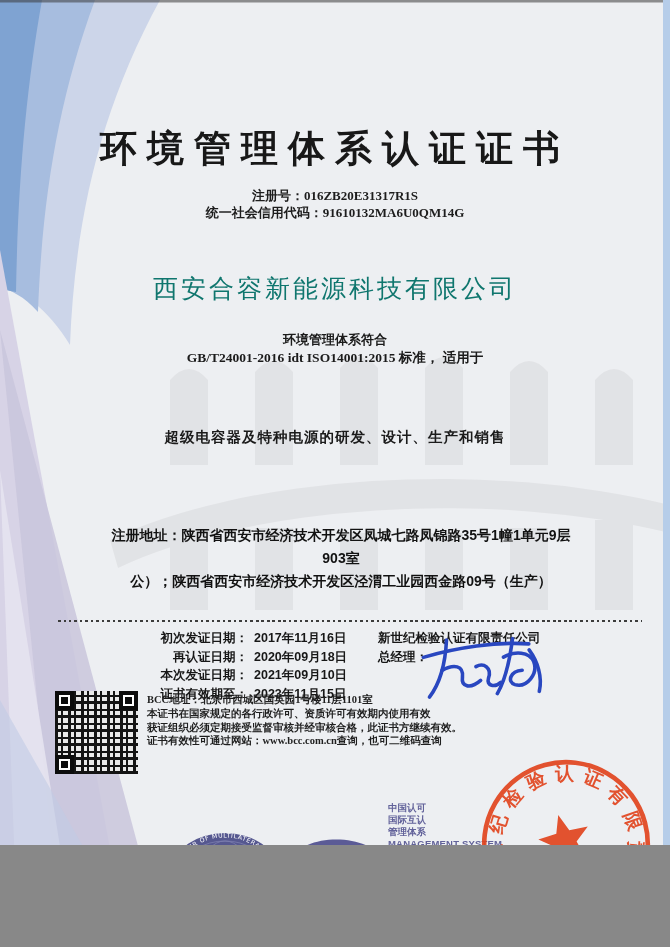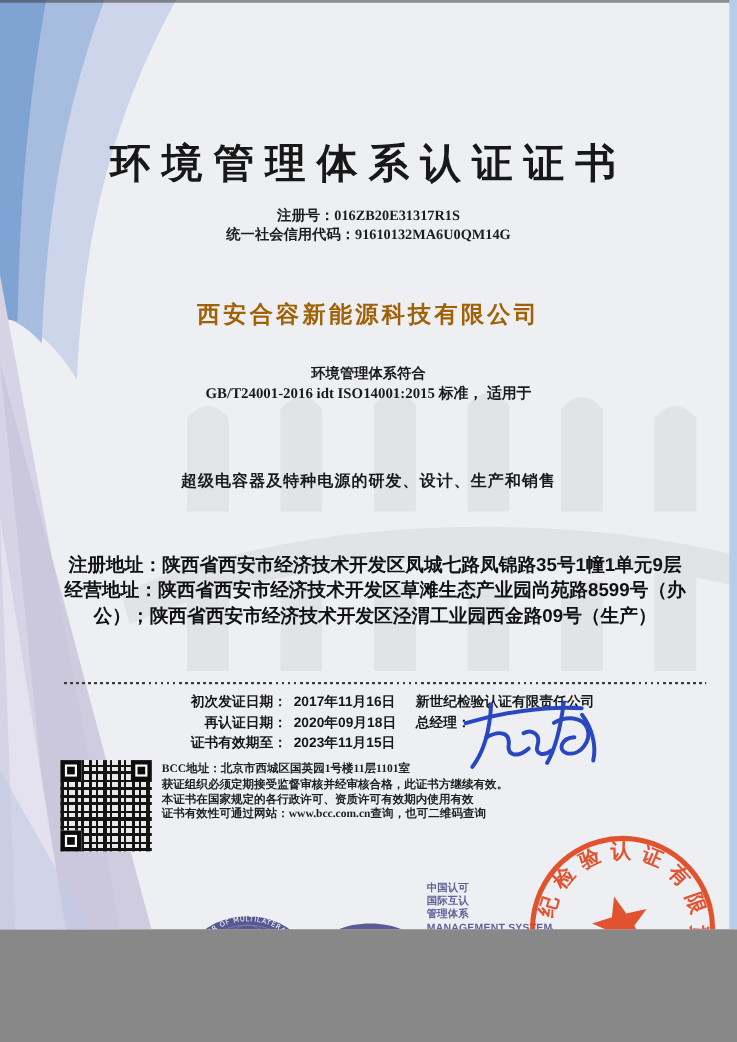--- a/index.html
+++ b/index.html
@@ -11,32 +11,32 @@
   }
   .bg-layer{position:absolute;inset:0;pointer-events:none;}
   .abs{position:absolute;}
   .ctr{left:0;right:0;text-align:center;}
   .serif{font-family:"Liberation Serif","DejaVu Serif",serif;}
 
   .title{top:124px;font-size:37px;letter-spacing:10px;font-weight:600;color:#181818;}
   .regline{top:187px;font-size:13px;font-weight:600;color:#1d1d1d;}
   .creditline{top:204px;font-size:13px;font-weight:600;color:#1d1d1d;}
   .certify{top:234px;font-size:15px;font-weight:700;letter-spacing:11px;}
-  .company{top:272px;font-size:21px;font-weight:700;letter-spacing:3px;color:#a16207;}
+  .company{top:272px;font-size:25px;font-weight:400;letter-spacing:3px;color:#0f766e;}
   .sysline{top:331px;font-size:13px;font-weight:700;}
   .stdline{top:349px;font-size:13.5px;font-weight:600;text-align:center;}
   .scope{top:428px;font-size:14.5px;font-weight:600;letter-spacing:1px;}
 
-  .addr{top:502px;font-size:17px;font-weight:700;line-height:23px;color:#121212;margin-left:12px;}
+  .addr{top:524px;font-size:14px;font-weight:700;line-height:23px;color:#121212;margin-left:12px;}
   .addr div{white-space:nowrap;}
 
   .dotline{top:620px;left:58px;width:584px;height:2px;
     background:repeating-linear-gradient(90deg,#3c3c3c 0 2.5px,transparent 2.5px 5.5px);}
 
-  .dates{top:629px;left:76px;font-size:12.5px;font-weight:700;line-height:18.5px;color:#171717;}
+  .dates{top:629px;left:63px;font-size:12.5px;font-weight:700;line-height:18.5px;color:#171717;}
   .dates .row{display:flex;}
   .dates .lbl{width:185px;text-align:right;}
   .dates .val{margin-left:6px;}
 
   .issuer{top:629px;left:378px;font-size:12.5px;font-weight:700;color:#171717;line-height:19px;}
 
   .signature{top:628px;left:418px;width:140px;height:80px;transform:rotate(-3deg);}
 
   .qr{top:691px;left:55px;width:83px;height:83px;background-color:#e9e9e9;
     background-image:
@@ -102,34 +102,38 @@
     <span>统一社会信用代码：</span><span>91610132MA6U0QM14G</span>
   </div>
 
   <div class="abs ctr company serif">西安合容新能源科技有限公司</div>
   <div class="abs ctr sysline serif">环境管理体系符合</div>
   <div class="abs ctr stdline serif">GB/T24001-2016 idt ISO14001:2015 标准，  适用于</div>
   <div class="abs ctr scope serif">超级电容器及特种电源的研发、设计、生产和销售</div>
 
   <div class="abs ctr addr">
     <div><span>注册地址：</span><span>陕西省西安市经济技术开发区凤城七路凤锦路35号1幢1单元9层</span></div>
-    <div><span>经营地址：</span><span>陕西省西安市经济技术开发区草滩生态产业园尚苑路8599号（办</span></div>
+    <div>903室</div>
     <div>公）；陕西省西安市经济技术开发区泾渭工业园西金路09号（生产）</div>
   </div>
 
   <div class="abs dotline"></div>
 
   <div class="abs dates">
     <div class="row">
         <span class="lbl">初次发证日期：</span>
         <span class="val">2017年11月16日</span>
       </div>
     <div class="row">
         <span class="lbl">再认证日期：</span>
         <span class="val">2020年09月18日</span>
+      </div>
+    <div class="row">
+        <span class="lbl">本次发证日期：</span>
+        <span class="val">2021年09月10日</span>
       </div>
     <div class="row">
         <span class="lbl">证书有效期至：</span>
         <span class="val">2023年11月15日</span>
       </div>
   </div>
 
   <div class="abs issuer">
     <div>新世纪检验认证有限责任公司</div>
     <div>总经理：</div>
@@ -146,22 +150,22 @@
     </g>
   </svg>
 
   <div class="abs qr">
     <div class="finder f-tl"></div>
     <div class="finder f-tr"></div>
     <div class="finder f-bl"></div>
   </div>
   <div class="abs finenotes serif">
     <div>BCC地址：北京市西城区国英园1号楼11层1101室</div>
+    <div>本证书在国家规定的各行政许可、资质许可有效期内使用有效</div>
     <div>获证组织必须定期接受监督审核并经审核合格，此证书方继续有效。</div>
-    <div>本证书在国家规定的各行政许可、资质许可有效期内使用有效</div>
     <div>证书有效性可通过网站：www.bcc.com.cn查询，也可二维码查询</div>
   </div>
 
   <svg class="abs" style="top:841px;left:50px;width:120px;height:58px;" viewBox="0 0 120 58">
     <text x="60" y="45" text-anchor="middle" font-family="'DejaVu Sans',sans-serif" font-weight="bold" font-size="46" fill="#4b4f8e" letter-spacing="-2">BCC</text>
     <path d="M2,34 C40,16 85,14 118,27" fill="none" stroke="#e87b1f" stroke-width="6" stroke-linecap="round"></path>
   </svg>
 
   <svg class="abs" style="top:830px;left:172px;width:106px;height:76px;" viewBox="0 0 106 76">
     <ellipse cx="53" cy="38" rx="51" ry="35" fill="#565890"></ellipse>

